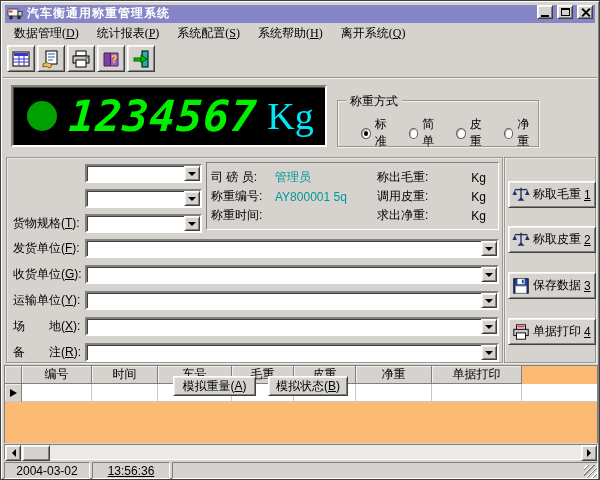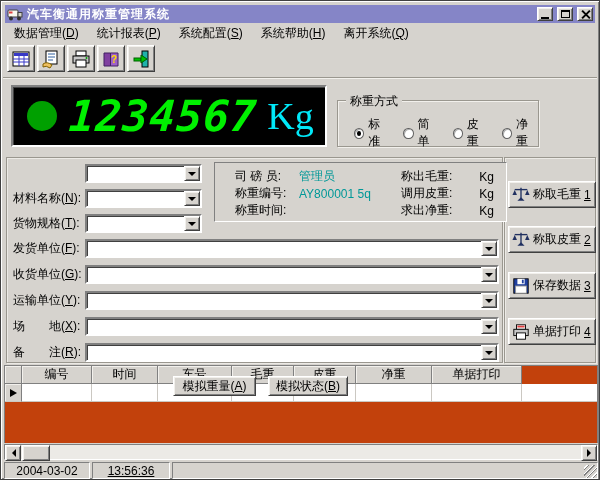--- a/index.html
+++ b/index.html
@@ -13,53 +13,53 @@
   .raised { background:#d6d3ce; border:1px solid; border-color:#fff #404040 #404040 #fff;
     box-shadow: inset 1px 1px 0 #f2f0ec, inset -1px -1px 0 #808080; }
   .sunken1 { border:1px solid; border-color:#808080 #fff #fff #808080; }
   .sunken2 { border:2px solid; border-color:#808080 #fff #fff #808080;
     box-shadow: inset 1px 1px 0 #404040; }
   .etched { border:1px solid #9a978f; box-shadow: inset 1px 1px 0 #eceae6, 1px 1px 0 #eceae6; }
 
   
   .titlebar { position:absolute; left:4px; top:4px; right:4px; height:18px;
     background:var(--c-titlebar,#8585c7); color:#fff; font-weight:bold;
-    display:flex; align-items:center; padding:0 2px; gap:4px; }
+    display:flex; align-items:flex-start; padding:0 2px; gap:4px; }
   .titlebar .title { flex:1; white-space:nowrap; overflow:hidden; letter-spacing:1px; }
   .tb-btn { width:16px; height:14px; display:flex; align-items:center; justify-content:center; color:#000; }
   .g-min { width:8px; height:2px; background:#000; margin-top:8px; }
   .g-max { width:9px; height:8px; border:1px solid #000; border-top-width:2px; }
   .g-close { position:relative; width:9px; height:9px; }
   .g-close::before,.g-close::after { content:""; position:absolute; left:4px; top:-1px; width:2px; height:11px; background:#000; }
   .g-close::before { transform:rotate(45deg); } .g-close::after { transform:rotate(-45deg); }
 
   
   .menubar { position:absolute; left:4px; top:23px; right:4px; height:19px;
     display:flex; align-items:center; }
-  .menu-item { padding:18px 9px; cursor:default; }
+  .menu-item { padding:18px 9px; cursor:default;font-family:Liberation Serif, serif; }
 
   
   .toolbar { position:absolute; left:6px; top:44px; height:30px; display:flex; gap:2px; }
   .tool-btn { width:28px; height:27px; display:flex; align-items:center; justify-content:center; }
   .toolbar-sep { position:absolute; left:2px; top:76px; width:594px; height:2px;
     border-top:1px solid #9a978f; border-bottom:1px solid #f2f0ec; }
 
   
   .led { position:absolute; left:10px; top:84px; width:316px; height:62px; background:#000;
     display:flex; align-items:center; }
   .lamp { width:30px; height:30px; border-radius:50%; background:var(--c-lamp,#00a000); margin:0 12px 0 14px; }
   .led-digits { font-family:"DejaVu Sans Mono",monospace; font-weight:bold; font-style:italic;
     font-size:43px; color:var(--c-led_digit,#00f000); letter-spacing:1px; transform:skewX(-4deg); }
   .led-unit { font-family:"Liberation Serif",serif; font-size:38px; color:var(--c-led_unit,#00e8f8); margin-left:10px; }
 
   
   .groupbox { position:absolute; left:336px; top:99px; width:202px; height:47px;
     border:1px solid #9a978f; box-shadow:inset 1px 1px 0 #f2f0ec, 1px 1px 0 #f2f0ec; }
   .groupbox .legend { position:absolute; top:-8px; left:8px; background:#d6d3ce; padding:0 4px; }
-  .radio-row { display:flex; gap:13px; padding:15px 0 0 16px; }
+  .radio-row { display:flex; gap:13px; padding:15px 0 0 23px; }
   .radio-opt { display:flex; align-items:center; gap:4px; }
   .radio { position:relative; width:11px; height:11px; border-radius:50%; background:#fff;
     border:1px solid #606060; box-shadow:inset 1px 1px 0 #b0b0b0; }
   .radio.checked::after { content:""; position:absolute; inset:2px; border-radius:50%; background:#000; }
 
   
   .panel-form { position:absolute; left:5px; top:156px; width:497px; height:206px; }
   .panel-actions { position:absolute; left:503px; top:156px; width:92px; height:206px; }
 
   
@@ -67,33 +67,33 @@
   .combo { position:absolute; height:19px; background:#fff; }
   .combo input { position:absolute; left:1px; top:1px; width:calc(100% - 17px); height:calc(100% - 2px);
     border:none; outline:none; font:12px "Liberation Sans",sans-serif; padding:0 2px; }
   .combo-btn { position:absolute; right:0; top:0; width:16px; height:100%;
     display:flex; align-items:center; justify-content:center; }
   .arr-down { width:0; height:0; border:4px solid transparent; border-top:4px solid #000; margin-top:4px; }
   .combo.small { left:84px; width:117px; }
   .combo.wide  { left:84px; width:414px; }
 
   
-  .info-panel { position:absolute; left:213px; top:161px; width:293px; height:60px; background:#d6d3ce;
-    padding:5px 8px 4px 20px; display:grid; grid-template-rows:1fr 1fr 1fr; }
+  .info-panel { position:absolute; left:205px; top:161px; width:293px; height:68px; background:#d6d3ce;
+    padding:5px 8px 4px 4px; display:grid; grid-template-rows:1fr 1fr 1fr; }
   .info-row { display:grid; grid-template-columns:64px 102px 64px 1fr; align-items:center; }
   .teal { color:var(--c-value_text,#009898); }
   .info-unit { text-align:right; padding-right:4px; }
 
   
   .action-btn { position:absolute; left:507px; width:88px; height:27px;
     display:flex; align-items:center; gap:3px; padding-left:3px; cursor:default; }
   .action-btn svg { flex:0 0 auto; }
 
   
-  .grid { position:absolute; left:3px; top:364px; width:594px; height:78px; background:#c2410c;
+  .grid { position:absolute; left:3px; top:364px; width:594px; height:78px; background:#fdba74;
     border:1px solid #808080; border-bottom:none; overflow:hidden; }
   .g-row { display:flex; height:18px; }
   .th { background:#d6d3ce; border-right:1px solid #808080; border-bottom:1px solid #808080;
     box-shadow:inset 1px 1px 0 #f2f0ec; text-align:center; font-size:12px; line-height:17px;
     overflow:hidden; white-space:nowrap; }
   .td { border-right:1px solid #cbc8c2; border-bottom:1px solid #cbc8c2; background:#fff;
     display:flex; align-items:center; justify-content:center; }
   .td.ind { background:#d6d3ce; border-right:1px solid #808080; box-shadow:inset 1px 1px 0 #f2f0ec; }
   .c0{width:17px;} .c1{width:70px;} .c2{width:66px;} .c3{width:74px;} .c4{width:62px;}
   .c5{width:62px;} .c6{width:76px;} .c7{width:90px;} .c8{width:75px; border-right:none;}
@@ -242,21 +242,20 @@
 
   <div class="panel-form etched"></div>
   <div class="panel-actions etched"></div>
 
   <div class="combo small sunken2" style="top:163px">
     <input value="" style="">
     <div class="combo-btn raised">
         <span class="arr-down"></span>
       </div>
   </div>
-  <span class="f-label" style="top:188px">材料名称(<u>N</u>):</span>
   <div class="combo small sunken2" style="top:188px">
     <input value="" style="">
     <div class="combo-btn raised">
         <span class="arr-down"></span>
       </div>
   </div>
   <span class="f-label" style="top:213px">货物规格(<u>T</u>):</span>
   <div class="combo small sunken2" style="top:213px">
     <input value="" style="">
     <div class="combo-btn raised">

